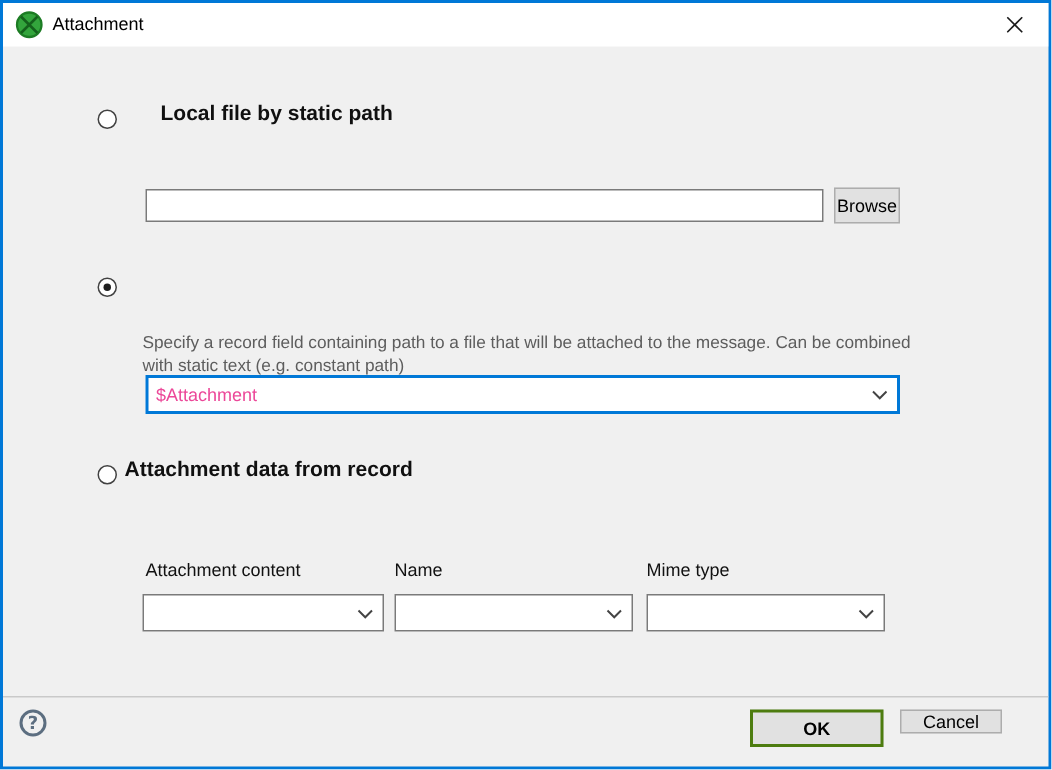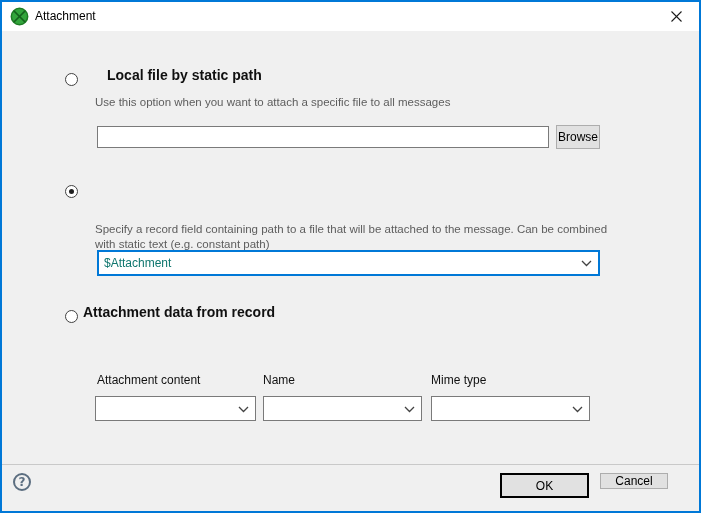--- a/index.html
+++ b/index.html
@@ -26,30 +26,30 @@
   .opt-desc{position:absolute;font-size:11.5px;line-height:15px;color:#5d5d5d;white-space:pre-line;}
   
   .text-input{
     position:absolute;height:22px;border:1px solid #7a7a7a;background:#fff;
     font-family:"Liberation Sans","DejaVu Sans",sans-serif;font-size:12px;padding:0 5px;outline:none;
   }
   .combo{position:absolute;height:25px;border:1px solid #7a7a7a;background:#fff;}
   .combo.focused{border:2px solid #0078d7;height:26px;}
   .combo .combo-value{
     position:absolute;left:5px;top:0;bottom:0;right:20px;
-    display:flex;align-items:center;font-size:12px;color:#0f766e;overflow:hidden;white-space:nowrap;
+    display:flex;align-items:center;font-size:12px;color:#ec4899;overflow:hidden;white-space:nowrap;
   }
   .combo .chevron{position:absolute;right:6px;top:50%;margin-top:-3px;width:11px;height:7px;}
   .field-label{position:absolute;font-size:12px;color:#111;}
   
   .btn{
     position:absolute;display:flex;align-items:center;justify-content:center;
     background:#e1e1e1;border:1px solid #adadad;font-size:12px;color:#000;cursor:default;
   }
-  .btn.default{border:2px solid #000000;}
+  .btn.default{border:2px solid #4d7c0f;font-weight:bold;}
   .browse-btn{left:554px;top:123px;width:44px;height:24px;}
   .ok-btn{left:498px;top:471px;width:89px;height:25px;}
   .cancel-btn{left:598px;top:471px;width:68px;height:16px;}
   
   .divider{position:absolute;left:0;right:0;top:462px;height:1px;background:#c9c9c9;}
   .help-icon{
     position:absolute;left:11px;top:471px;width:18px;height:18px;border:2px solid #5c6e80;border-radius:50%;
     display:flex;align-items:center;justify-content:center;
     font-size:12px;font-weight:bold;color:#5c6e80;font-family:"DejaVu Sans",sans-serif;
   }
@@ -69,21 +69,20 @@
     <div class="close-btn">
       <svg width="11" height="11" viewBox="0 0 11 11">
         <line x1="0.5" y1="0.5" x2="10.5" y2="10.5" stroke="#1b1b1b" stroke-width="1.1"></line>
         <line x1="10.5" y1="0.5" x2="0.5" y2="10.5" stroke="#1b1b1b" stroke-width="1.1"></line>
       </svg>
     </div>
   </div>
 
   <span class="radio" style="left:63px;top:71px;"></span>
   <span class="opt-label" style="left:81px;top:65px;margin-left:24px;">Local file by static path</span>
-  <span class="opt-desc" style="left:93px;top:93px;">Use this option when you want to attach a specific file to all messages</span>
   <input class="text-input" style="left: 95px; top: 124px; width: 452px;" value="">
   <div class="btn browse-btn">
     <span>Browse</span>
   </div>
 
   <span class="radio checked" style="left:63px;top:183px;"></span>
   <span class="opt-desc" style="left:93px;top:200px;margin-top:20px;">Specify a record field containing path to a file that will be attached to the message. Can be combined
 with static text (e.g. constant path)</span>
   <div class="combo focused" style="left:95px;top:248px;width:503px;">
     <span class="combo-value">$Attachment</span>

